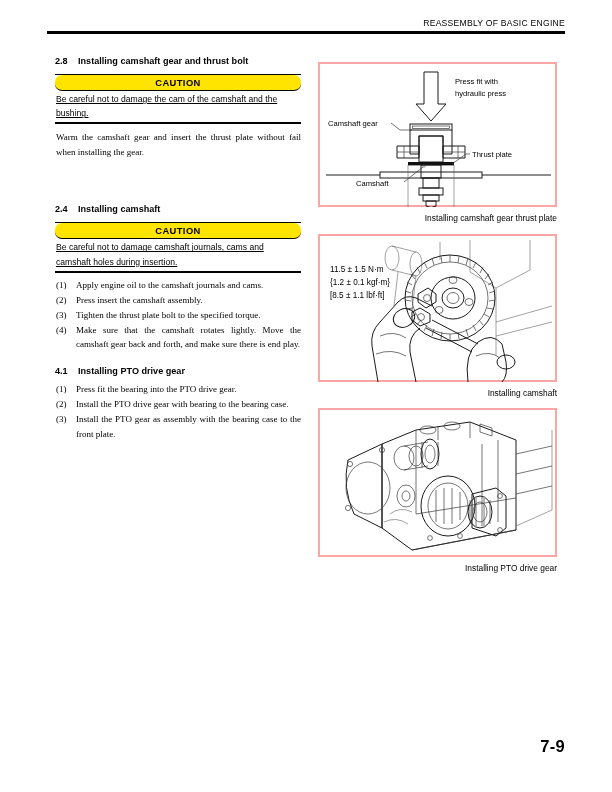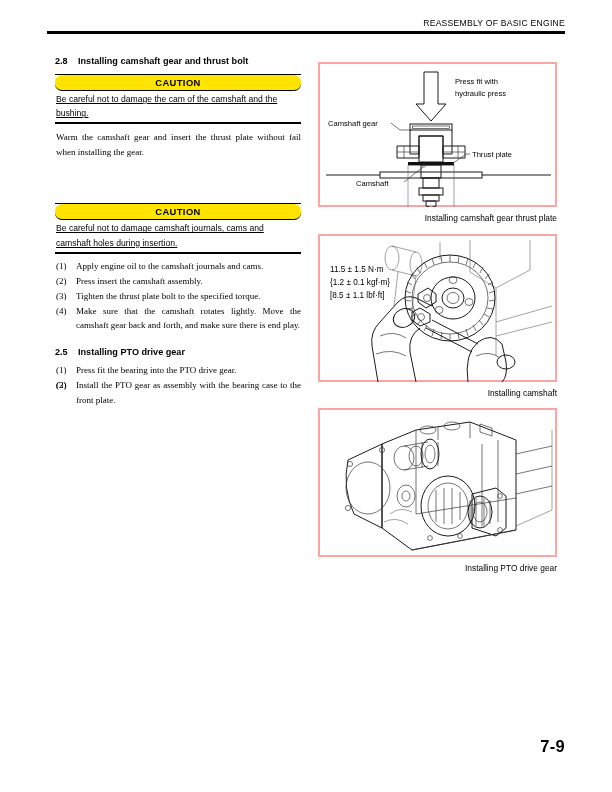--- a/index.html
+++ b/index.html
@@ -184,39 +184,42 @@
       <span class="sec-num">2.8</span><span>Installing camshaft gear and thrust bolt</span>
     </div>
     <div class="caution-box">
       <div class="caution-title">CAUTION</div>
       <div class="caution-body">Be careful not to damage the cam of the camshaft and the bushing.</div>
     </div>
     <p class="body-para">Warm the camshaft gear and insert the thrust plate without fail when installing the gear.</p>
   </div>
 
   <div style="margin-top:44px;">
+    <div class="section-heading">
+      <span class="sec-num">2.4</span><span>Installing camshaft</span>
+    </div>
     <div class="caution-box">
       <div class="caution-title">CAUTION</div>
       <div class="caution-body">Be careful not to damage camshaft journals, cams and camshaft holes during insertion.</div>
     </div>
     <ol class="num-list">
       <li><span class="marker">(1)</span><span>Apply engine oil to the camshaft journals and cams.</span></li>
       <li><span class="marker">(2)</span><span>Press insert the camshaft assembly.</span></li>
       <li><span class="marker">(3)</span><span>Tighten the thrust plate bolt to the specified torque.</span></li>
       <li><span class="marker">(4)</span><span>Make sure that the camshaft rotates lightly. Move the camshaft gear back and forth, and make sure there is end play.</span></li>
     </ol>
   </div>
 
   <div style="margin-top:14px;">
     <div class="section-heading">
-      <span class="sec-num">2.5</span><span>Installing PTO drive gear</span>
+      <span class="sec-num">4.1</span><span>Installing PTO drive gear</span>
     </div>
     <ol class="num-list tight-list">
       <li><span class="marker">(1)</span><span>Press fit the bearing into the PTO drive gear.</span></li>
-      <li><span class="marker">(2)</span></li>
+      <li><span class="marker">(2)</span><span>Install the PTO drive gear with bearing to the bearing case.</span></li>
       <li><span class="marker">(3)</span><span>Install the PTO gear as assembly with the bearing case to the front plate.</span></li>
     </ol>
   </div>
 
 </div>
 
 <div id="right-col">
 
   <div class="figure">
     <div class="figure-box fig1">

